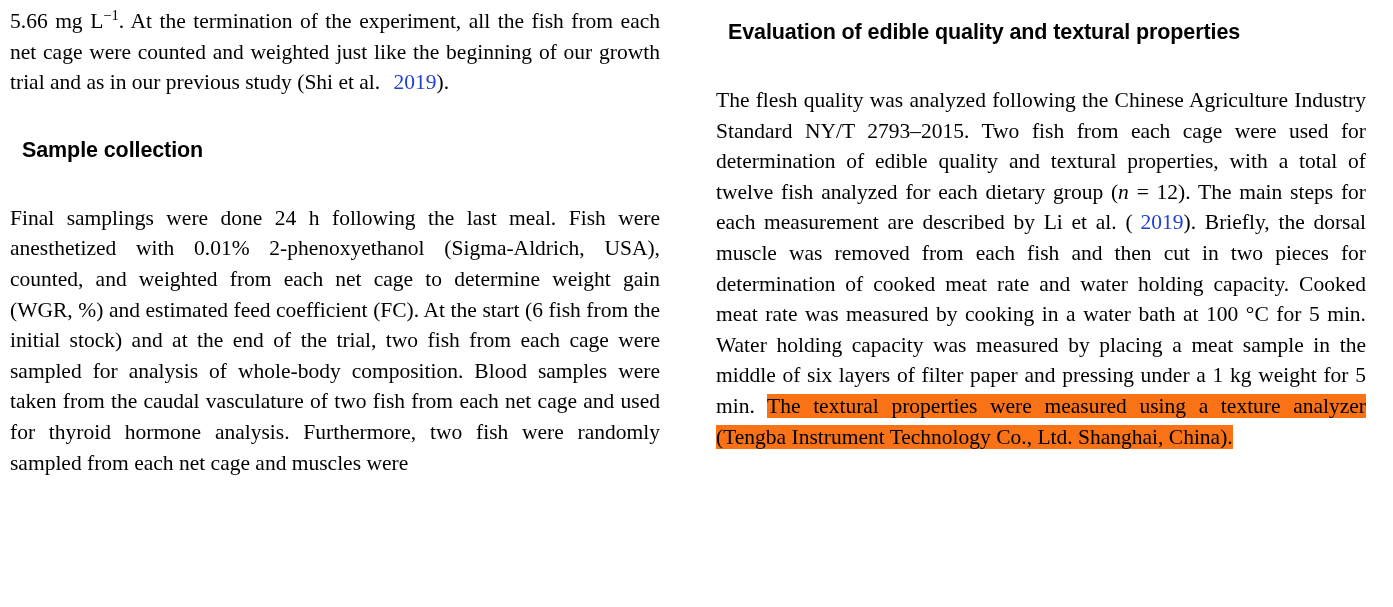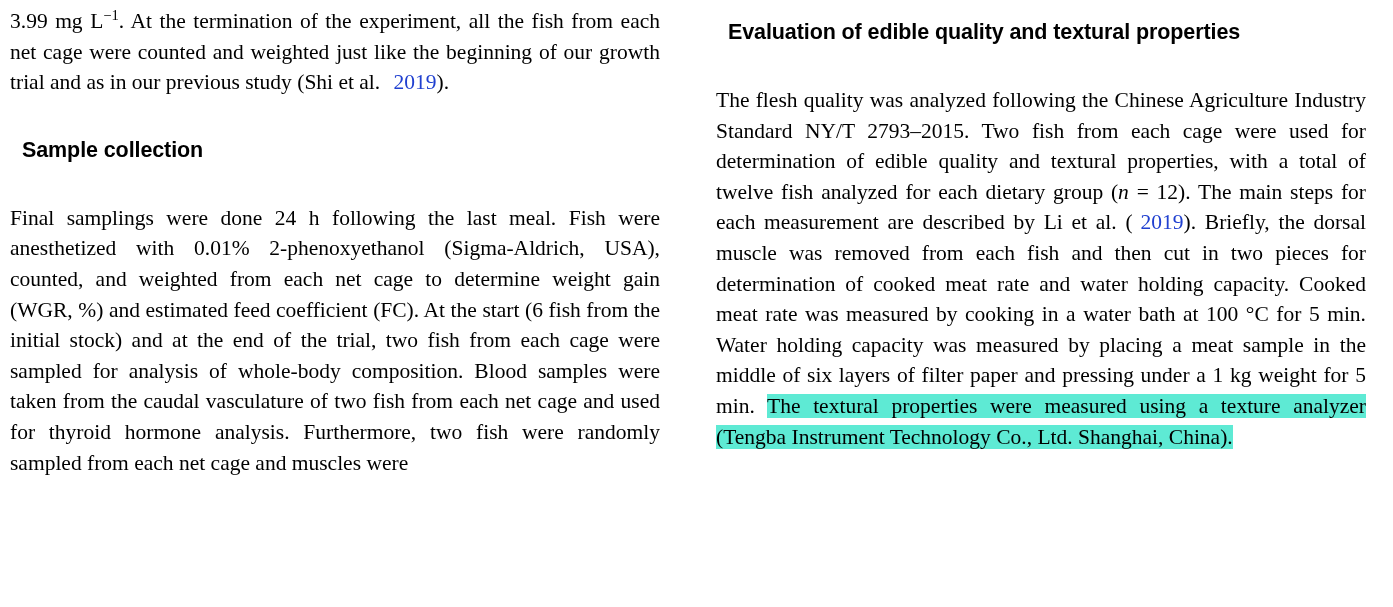--- a/index.html
+++ b/index.html
@@ -45,37 +45,37 @@
     font-weight: bold;
     line-height: 29px;
     letter-spacing: -0.1px;
   }
   .ref-link {
     color: #2040d0;
     text-decoration: none;
     margin-left: 8px;
   }
   .hl {
-    background: #5eead4;
+    background: #f97316;
   }
   sup {
     font-size: 0.68em;
     vertical-align: super;
     line-height: 0;
   }
   .ital { font-style: italic; }
 </style>
 </head>
 <body>
 
 <div class="page">
   <div class="columns">
 
     <div class="col">
-      <p class="body"><span>3.99 mg L</span><sup>−1</sup><span>. At the termination of the experiment, all the fish from each net cage were counted and weighted just like the beginning of our growth trial and as in our previous study (Shi et al. </span><a class="ref-link" href="#">2019</a><span>).</span></p>
+      <p class="body"><span>5.66 mg L</span><sup>−1</sup><span>. At the termination of the experiment, all the fish from each net cage were counted and weighted just like the beginning of our growth trial and as in our previous study (Shi et al. </span><a class="ref-link" href="#">2019</a><span>).</span></p>
 
       <div class="spacer-md"></div>
 
       <h2 class="heading">Sample collection</h2>
 
       <div class="spacer-md"></div>
 
       <p class="body">Final samplings were done 24 h following the last meal. Fish were anesthetized with 0.01% 2-phenoxyethanol (Sigma-Aldrich, USA), counted, and weighted from each net cage to determine weight gain (WGR, %) and estimated feed coefficient (FC). At the start (6 fish from the initial stock) and at the end of the trial, two fish from each cage were sampled for analysis of whole-body composition. Blood samples were taken from the caudal vasculature of two fish from each net cage and used for thyroid hormone analysis. Furthermore, two fish were randomly sampled from each net cage and muscles were</p>
     </div>
 

